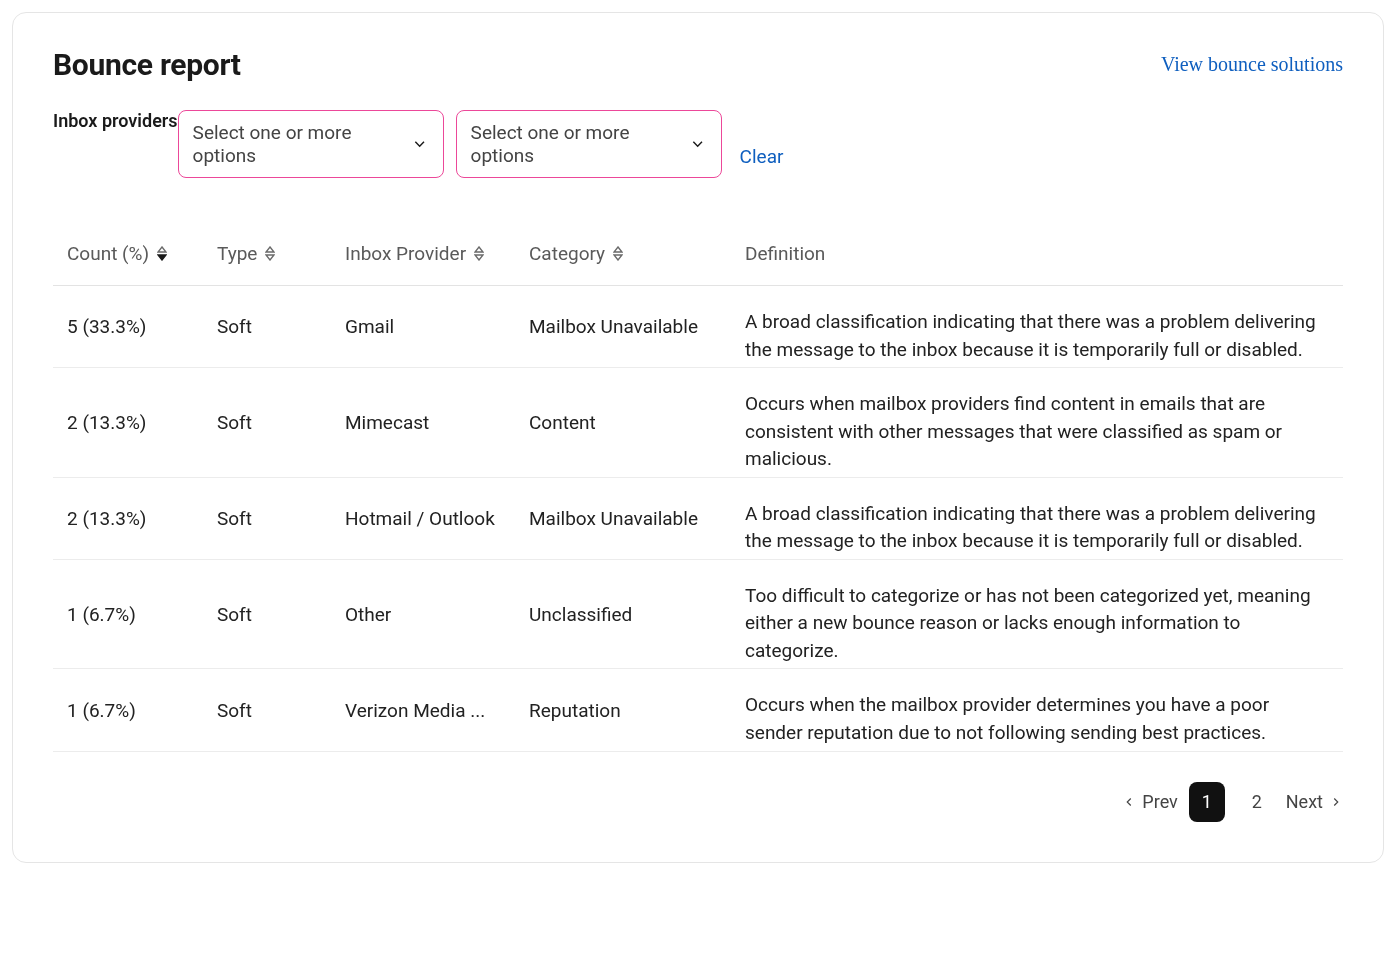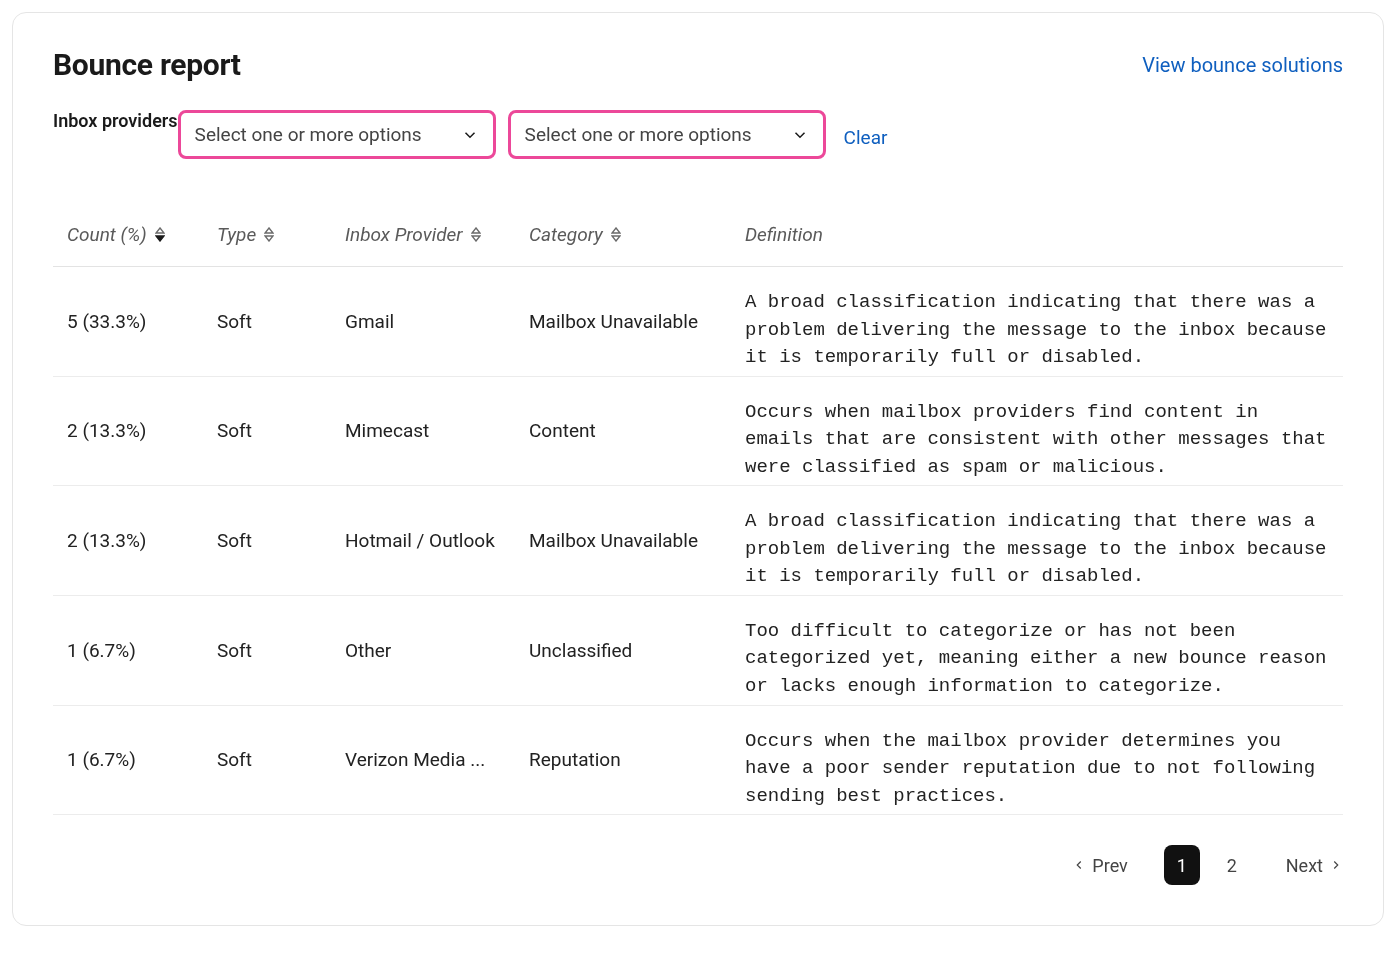--- a/index.html
+++ b/index.html
@@ -24,44 +24,45 @@
   }
   .page-title {
     font-size: 30px;
     font-weight: 700;
     letter-spacing: -0.01em;
   }
   .action-link {
     color: #0f5fbf;
     font-size: 20px;
     text-decoration: none;
+    font-family: Liberation Serif, serif;
   }
   .filters {
     display: flex;
     align-items: flex-end;
     gap: 12px;
     margin-bottom: 50px;
   }
   .filter-group {
     display: flex;
     flex-direction: row;
   }
   .filter-label {
     font-size: 18px;
     font-weight: 600;
     margin-bottom: 8px;
   }
   .select {
     display: flex;
     align-items: center;
     justify-content: space-between;
-    border: 3px solid #ec4899;
+    border: 1px solid #ec4899;
     border-radius: 8px;
     padding: 10px 14px;
-    width: 318px;
+    width: 266px;
     font-size: 19px;
     color: #444;
     background: #fff;
     cursor: pointer;
   }
   .chevron-down {
     width: 18px;
     height: 18px;
     stroke: #1a1a1a;
     stroke-width: 2;
@@ -80,21 +81,20 @@
     border-collapse: collapse;
     font-size: 19px;
   }
   thead th {
     text-align: left;
     font-weight: 400;
     color: #5a5a5a;
     padding: 14px 14px 20px 14px;
     border-bottom: 1px solid #e3e3e3;
     white-space: nowrap;
-    font-style: italic;
   }
   th .th-inner {
     display: inline-flex;
     align-items: center;
     gap: 8px;
     cursor: pointer;
   }
   .sort-icon {
     display: inline-flex;
     flex-direction: column;
@@ -109,31 +109,30 @@
     padding: 24px 14px;
     border-bottom: 1px solid #ececec;
     vertical-align: middle;
     color: #222;
   }
   tbody td.def {
     line-height: 1.45;
     vertical-align: top;
     padding-top: 22px;
     padding-bottom: 4px;
-    font-family: Liberation Mono, monospace;
   }
   .col-count   { width: 150px; }
   .col-type    { width: 128px; }
   .col-provider{ width: 184px; }
   .col-category{ width: 216px; }
   .pagination {
     display: flex;
     justify-content: flex-end;
     align-items: center;
-    gap: 36px;
+    gap: 11px;
     margin-top: 30px;
     font-size: 18px;
     color: #444;
   }
   .page-nav {
     display: inline-flex;
     align-items: center;
     gap: 6px;
     cursor: pointer;
   }

